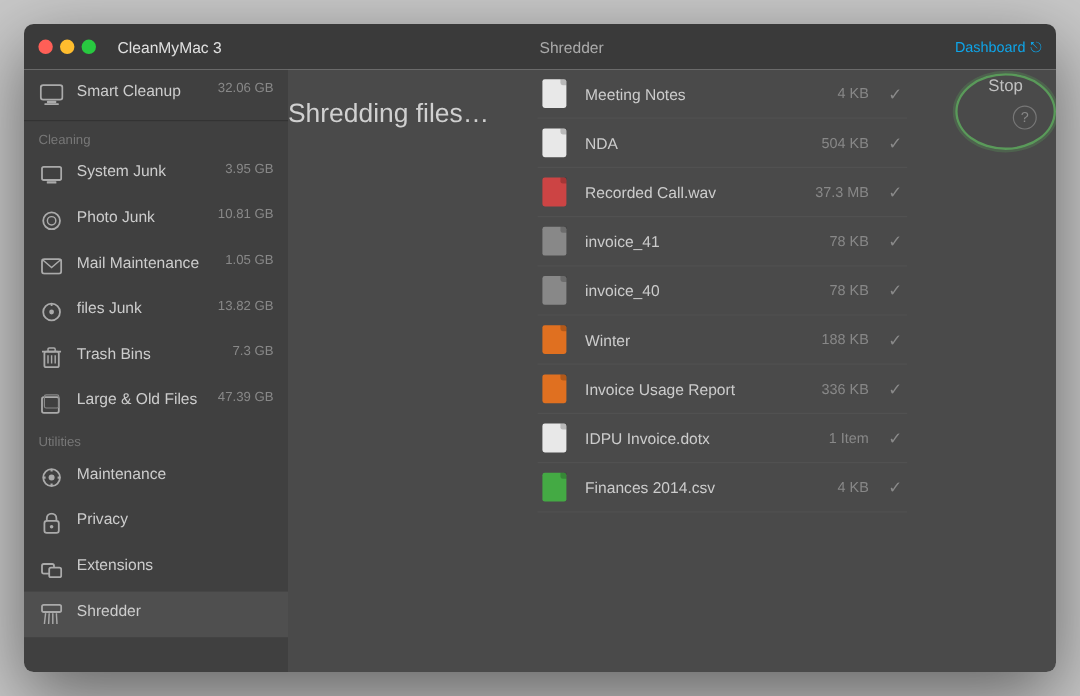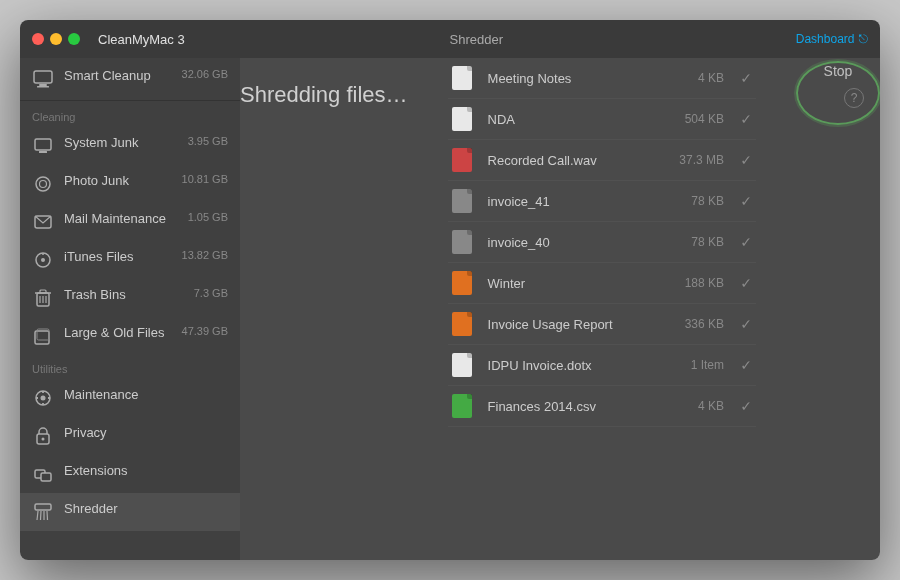--- a/index.html
+++ b/index.html
@@ -338,21 +338,21 @@
       </div>
 
       <div class="sidebar-item">
         <div class="sidebar-icon">
           <svg width="18" height="18" viewBox="0 0 18 18">
               <circle cx="9" cy="9" r="7" fill="none" stroke="#aaa" stroke-width="1.5"></circle>
               <circle cx="9" cy="9" r="2" fill="#aaa"></circle>
               <line x1="9" y1="2" x2="9" y2="4" stroke="#aaa" stroke-width="1.5"></line>
             </svg>
         </div>
-        <span class="sidebar-label">iTunes Files</span>
+        <span class="sidebar-label">files Junk</span>
         <span class="sidebar-size">13.82 GB</span>
       </div>
 
       <div class="sidebar-item">
         <div class="sidebar-icon">
           <svg width="16" height="18" viewBox="0 0 16 18">
               <rect x="2" y="4" width="12" height="13" rx="1.5" fill="none" stroke="#aaa" stroke-width="1.5"></rect>
               <line x1="0" y1="4" x2="16" y2="4" stroke="#aaa" stroke-width="1.5"></line>
               <rect x="5" y="1" width="6" height="3" rx="1" fill="none" stroke="#aaa" stroke-width="1.2"></rect>
               <line x1="5" y1="7" x2="5" y2="14" stroke="#aaa" stroke-width="1.2"></line>

